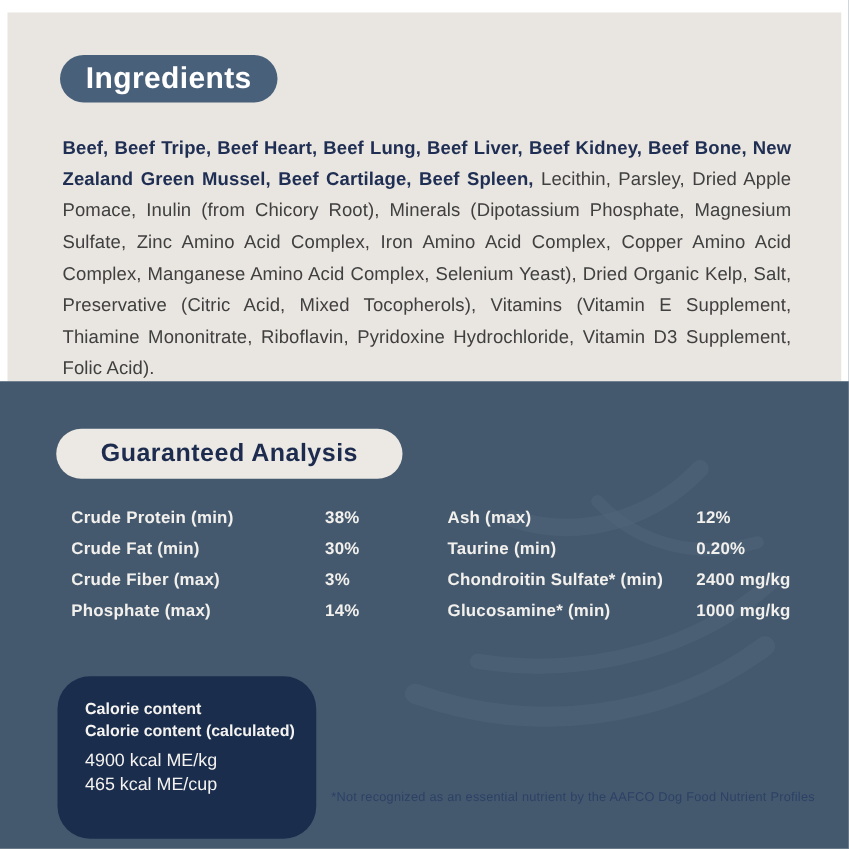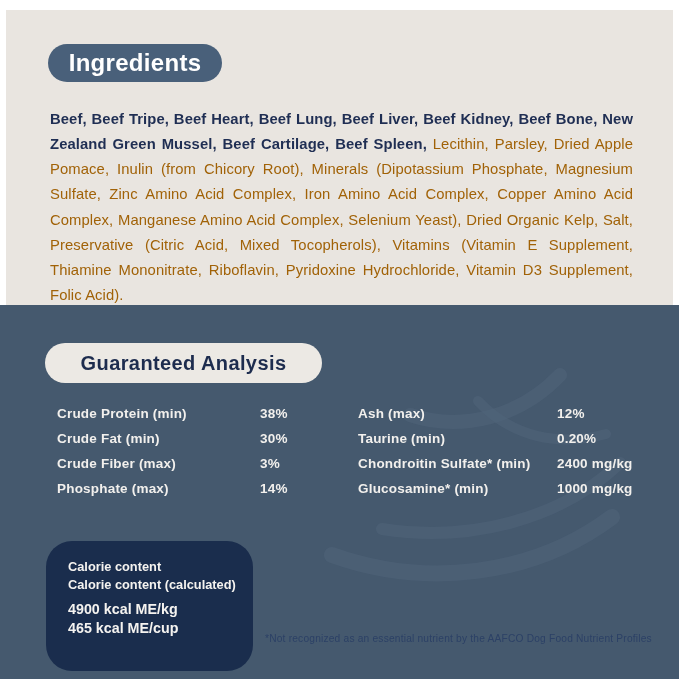--- a/index.html
+++ b/index.html
@@ -32,21 +32,21 @@
   .ing-text {
     position: absolute;
     left: 44px; top: 82px;           
     width: 583px;
     font-size: 14.8px;
     line-height: 25.2px;
     text-align: justify;
     letter-spacing: 0.1px;
   }
   .ing-text .meat  { font-weight: bold; color: #1f2e53; }
-  .ing-text .other { color: #a16207; }
+  .ing-text .other { color: #404040; }
 
   
   .analysis-section {
     position: absolute;
     left: 0; top: 305px;
     width: 679px; height: 374px;
     background: #45596e;
   }
   .wave-svg { position: absolute; left: 0; top: 0; pointer-events: none; }
 
@@ -81,21 +81,21 @@
     left: 46px; top: 236px;          
     width: 207px; height: 130px;
     border-radius: 26px;
     background: #1a2d4d;
     color: #f5f3f0;
     box-sizing: border-box;
     padding: 17px 10px 0 22px;
   }
   .cal-line-b { font-size: 12.8px; font-weight: bold; line-height: 17.5px; white-space: nowrap; }
   .cal-gap { height: 7px; }
-  .cal-line-n { font-size: 14.3px; font-weight: bold; line-height: 18.5px; white-space: nowrap; }
+  .cal-line-n { font-size: 14.3px; font-weight: normal; line-height: 18.5px; white-space: nowrap; }
 
   .footnote {
     position: absolute;
     left: 265px; top: 328px;         
     font-size: 10.2px;
     letter-spacing: 0.2px;
     color: #2c4166;
     white-space: nowrap;
   }
 </style>

